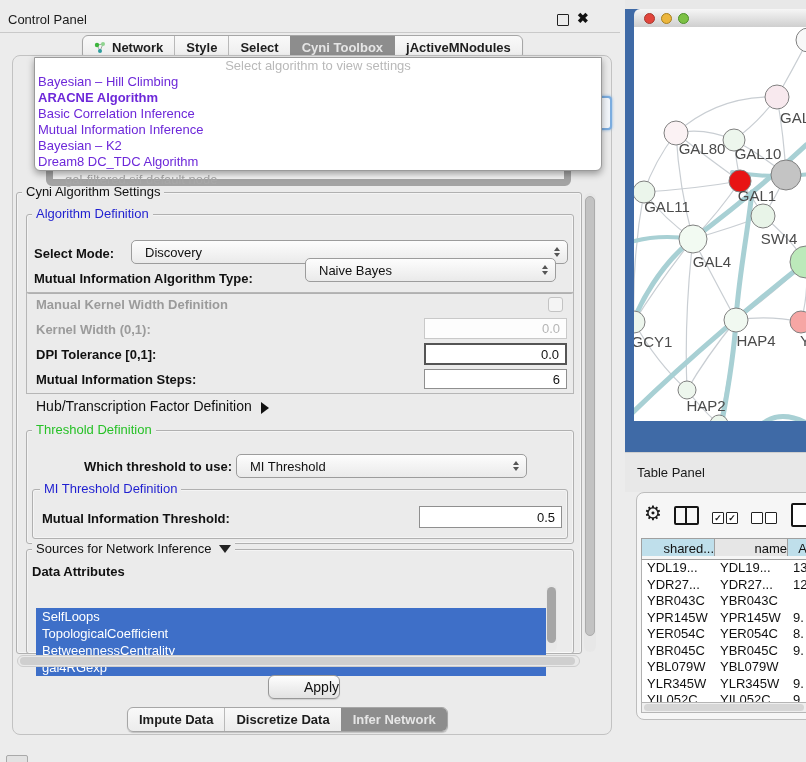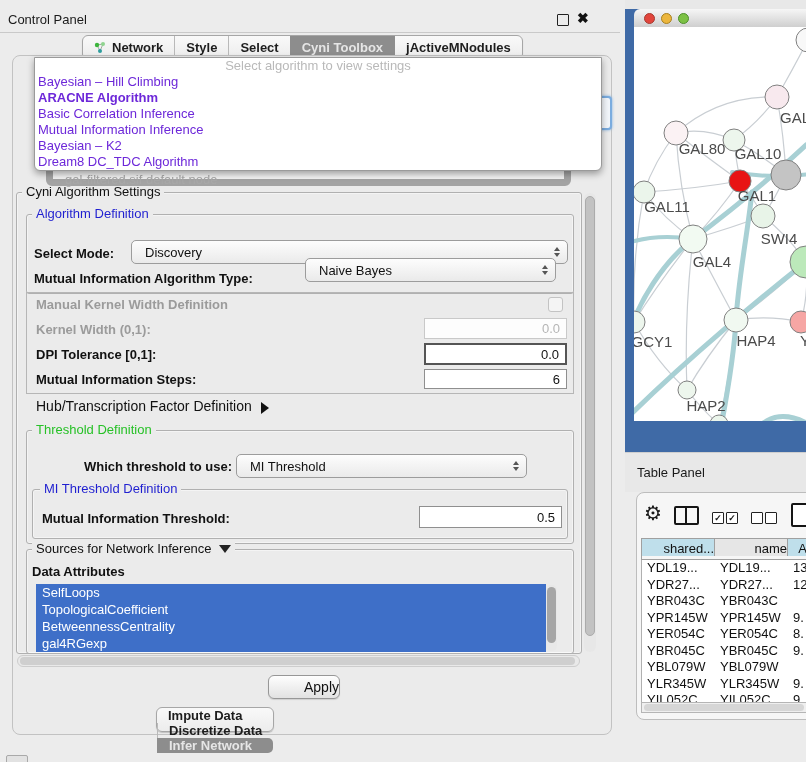--- a/index.html
+++ b/index.html
@@ -47,32 +47,32 @@
   .tri-dn{width:0;height:0;border-left:3.5px solid transparent;border-right:3.5px solid transparent;border-top:4.5px solid #555;}
   .field{background:#fff;border:1px solid #8f8f8f;font-size:13px;display:flex;align-items:center;
          justify-content:flex-end;padding-right:6px;box-sizing:border-box;}
   .field.dis{border-color:#c9c9c9;color:#b5b5b5;background:#fdfdfd;}
   .field.strong{border:2px solid #555;}
   #mkw-check{left:548px;top:297px;width:13px;height:13px;border:1.5px solid #c3c3c3;border-radius:3px;background:#f4f4f4;}
   .tri-right{display:inline-block;width:0;height:0;border-top:6px solid transparent;border-bottom:6px solid transparent;
              border-left:8px solid #111;margin-left:9px;}
   .tri-down{display:inline-block;width:0;height:0;border-left:6px solid transparent;border-right:6px solid transparent;
             border-top:8px solid #222;margin-left:7px;}
-  #attr-list{left:36px;top:584px;width:510px;height:68px;overflow:hidden;background:#fff;}
+  #attr-list{left:36px;top:608px;width:510px;height:68px;overflow:hidden;background:#fff;}
   .attr-item{height:17px;line-height:17px;background:#3e6fc8;color:#fff;font-size:13px;padding-left:6px;white-space:nowrap;}
   #attr-sb{left:546px;top:585px;width:11px;height:66px;background:#e8e8e8;border-radius:5px;}
   #attr-sb-thumb{left:1px;top:2px;width:9px;height:56px;background:#a6a6a6;border-radius:5px;}
   #set-sb{left:584px;top:193px;width:12px;height:459px;background:#e7e7e7;border-radius:6px;}
   #set-sb-thumb{left:1px;top:3px;width:10px;height:440px;background:#c2c2c2;border:1px solid #ababab;border-radius:6px;box-sizing:border-box;}
   #h-sb{left:17px;top:655px;width:563px;height:12px;background:#e9e9e9;border:1px solid #cdcdcd;border-radius:6px;box-sizing:border-box;}
   #h-sb-thumb{left:2px;top:1px;width:555px;height:8px;background:#cfcfcf;border-radius:4px;}
   .btn{border:1px solid #979797;border-radius:6px;background:linear-gradient(#fefefe,#e2e2e2);
        font-size:14px;display:flex;align-items:center;justify-content:center;box-shadow:0 1px 1px rgba(0,0,0,.12);}
   #apply-btn{left:268px;top:675px;width:70px;height:22px;justify-content:flex-end;}
-  #bottom-tabs{left:156px;top:707px;flex-direction:column;}
+  #bottom-tabs{left:127px;top:707px;}
   #corner-frag{left:6px;top:755px;width:20px;height:12px;border:1px solid #a9a9a9;background:#e2e2e2;border-radius:2px;}
   
   #net-strip-top{left:625px;top:0;width:181px;height:9px;background:#e8e8e8;}
   #net-blue{left:625px;top:9px;width:181px;height:443px;background:#3f6aa6;}
   #net-titlebar{left:634px;top:9px;width:172px;height:18px;background:linear-gradient(#f6f6f6,#cfcfcf);
                 border-bottom:1px solid #979797;border-radius:6px 0 0 0;}
   .traffic{position:absolute;top:3.5px;width:11px;height:11px;border-radius:50%;box-sizing:border-box;}
   #tl-red{left:10px;background:#e2453c;border:1px solid #a63b31;}
   #tl-yellow{left:27px;background:#ecb63d;border:1px solid #a8801e;}
   #tl-green{left:44px;background:#7cc144;border:1px solid #4e8f2b;}

